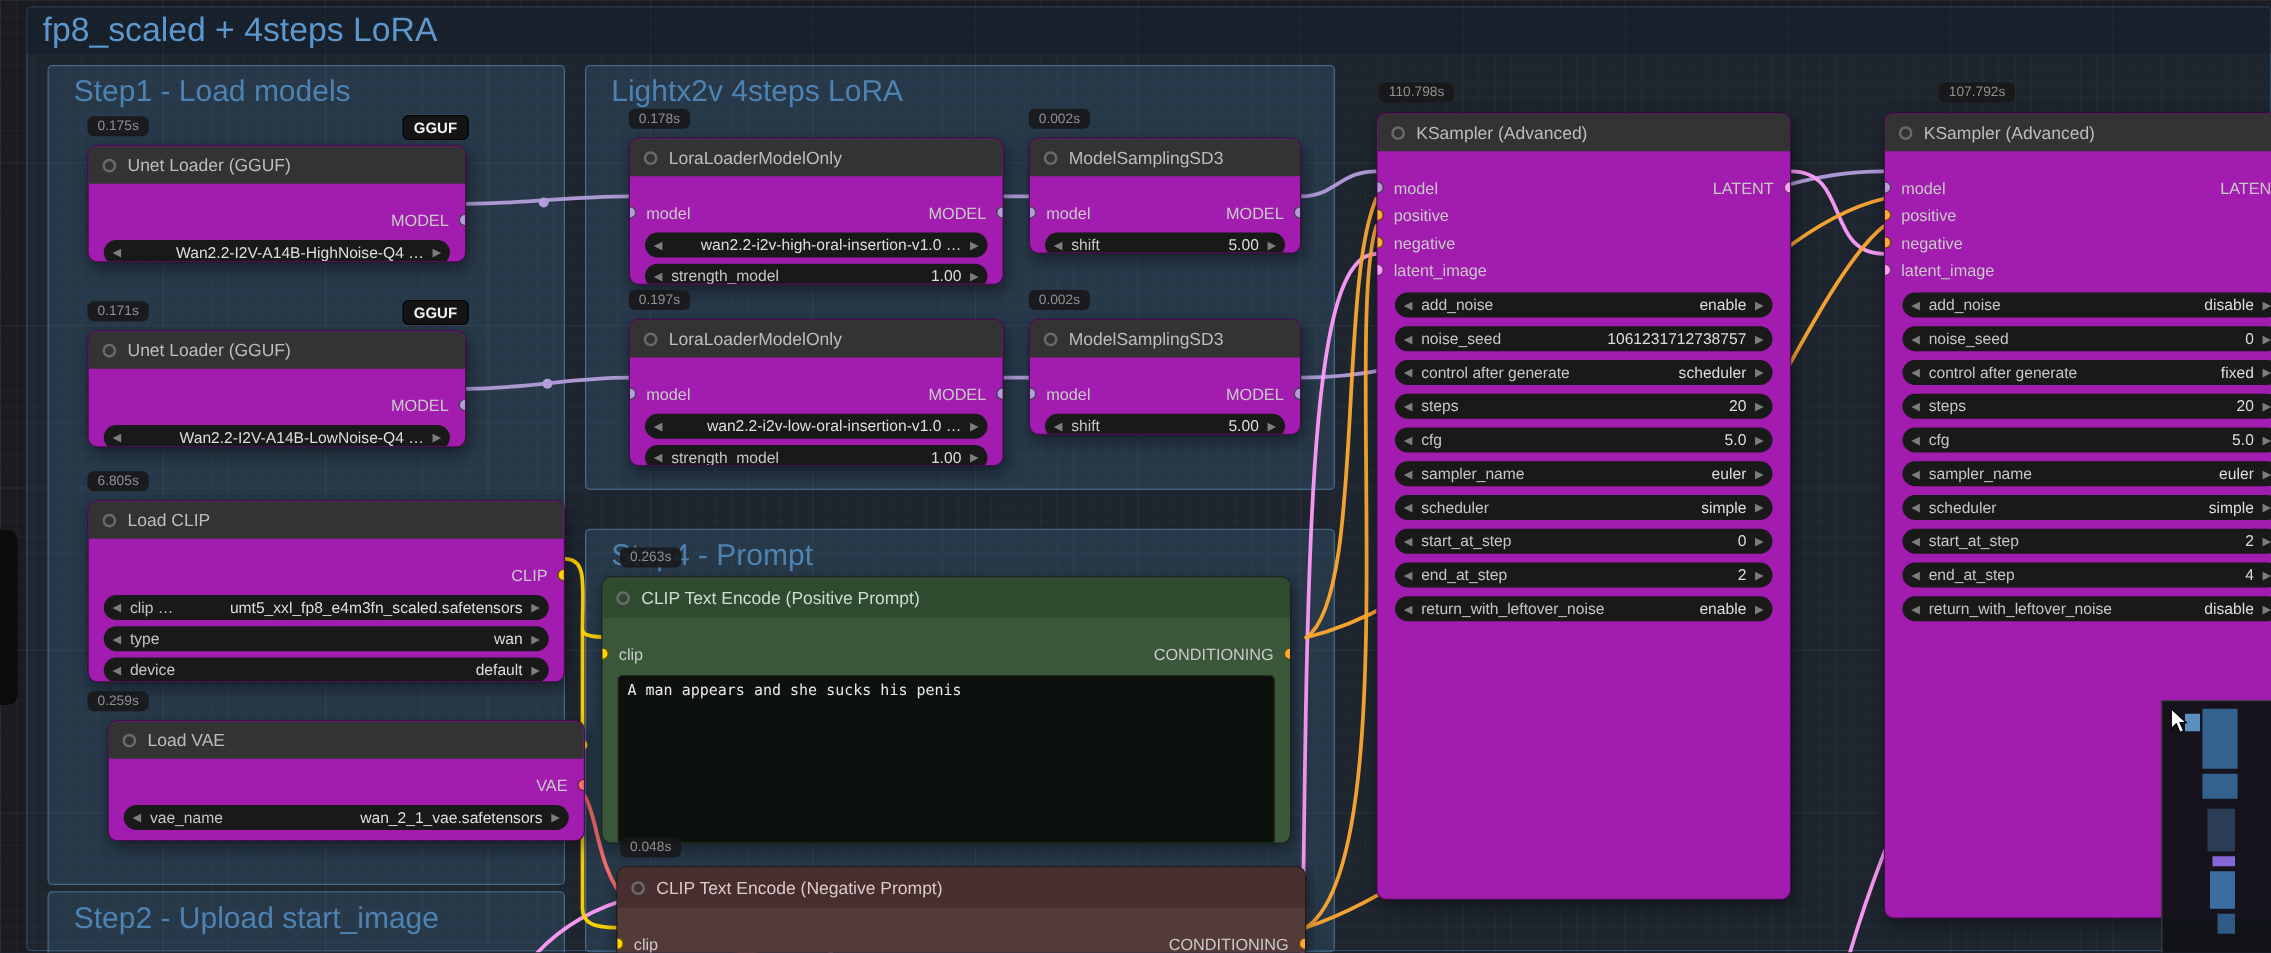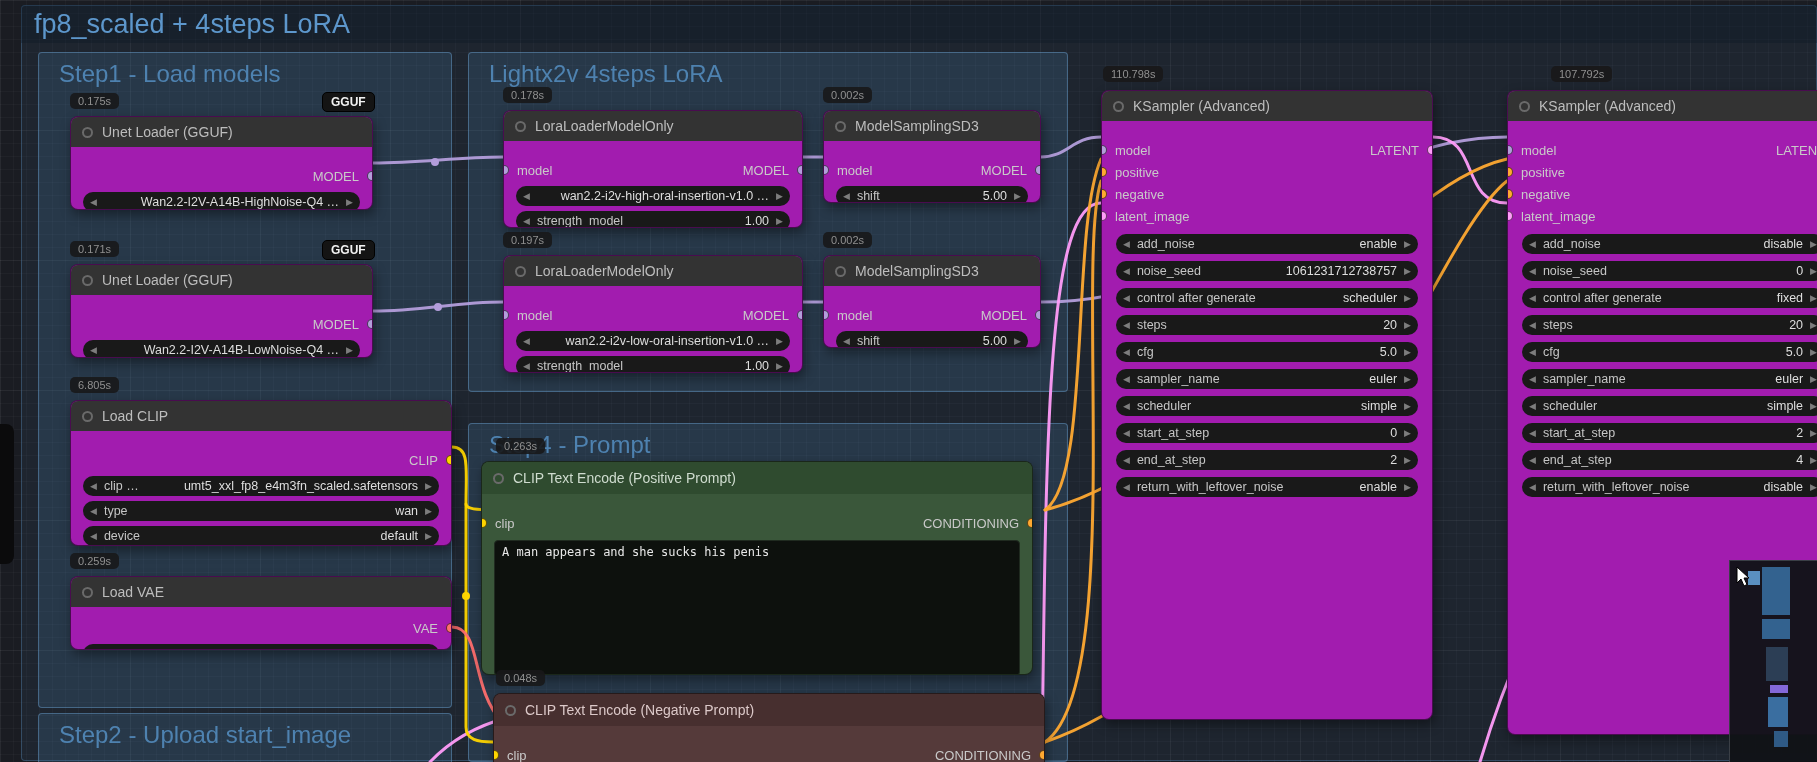--- a/index.html
+++ b/index.html
@@ -186,21 +186,21 @@
   </div>
   <div class="widget">
     <span class="arr">◀</span>
     <span class="wl">device</span>
     <span class="wv">default</span>
     <span class="arr">▶</span>
   </div>
 </div>
 
 <div class="timing" style="left:70px; top:553px;">0.259s</div>
-<div class="node" style="left:70px; top:576px; width:382px; height:74px;">
+<div class="node" style="left:86px; top:576px; width:382px; height:97px;">
   <div class="nheader">
     <span class="ndot"></span>
     <span class="ntitle">Load VAE</span>
   </div>
   <div class="row mt10">
     <span class="lab out">VAE</span>
     <span class="slot out dot-vae"></span>
   </div>
   <div class="widget">
     <span class="arr">◀</span>

